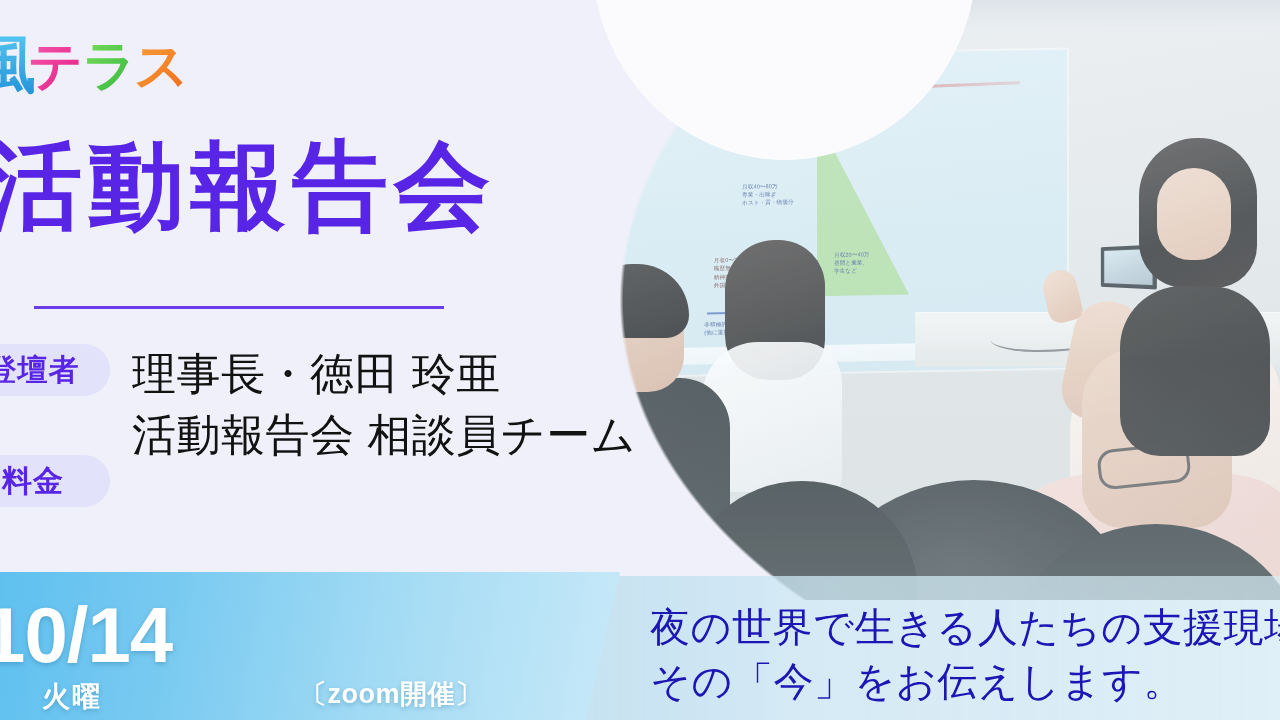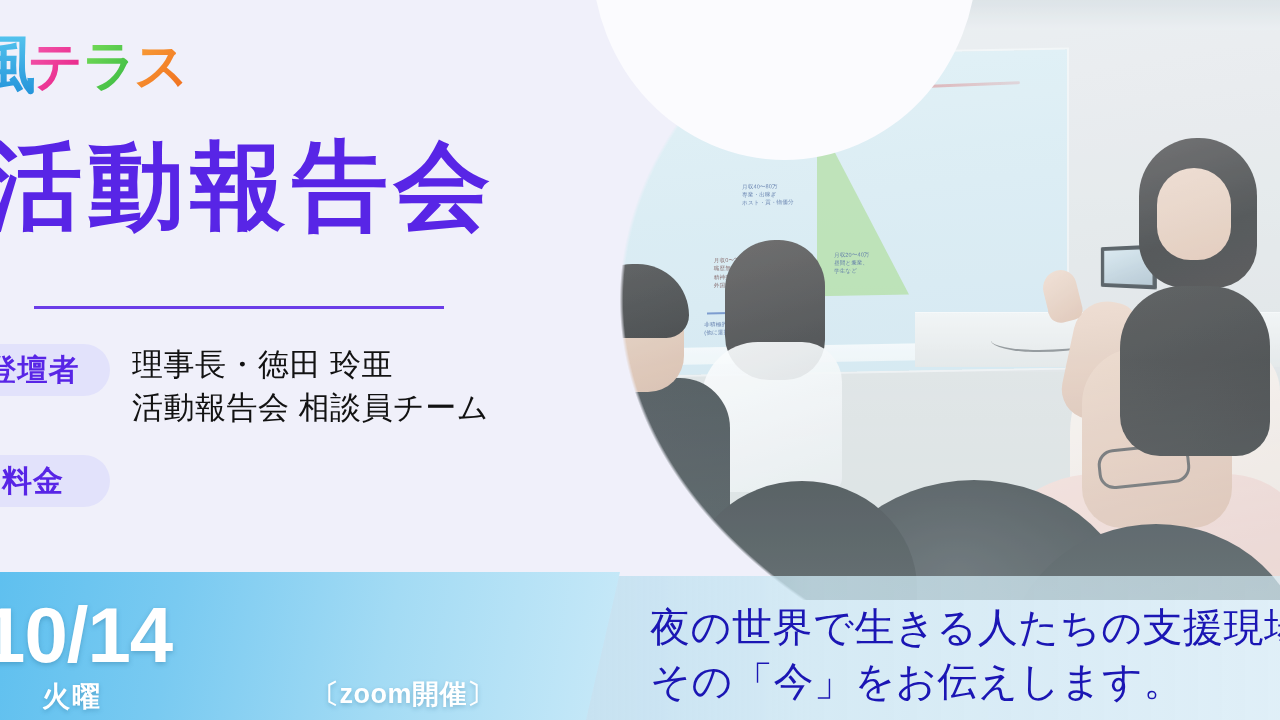--- a/index.html
+++ b/index.html
@@ -156,21 +156,21 @@
   .row-speaker{left:-44px;top:344px;}
   .row-fee{left:-44px;top:437px;}
   .pill{
     min-width:118px;height:52px;padding:0 18px;border-radius:26px;
     background:#e2e2fb;color:#5825e6;font-size:30px;font-weight:700;
     display:flex;align-items:center;justify-content:center;letter-spacing:1px;
     white-space:nowrap;flex:0 0 auto;
   }
   .row-fee .pill{margin-top:18px;}
   .row-text{margin-left:22px;color:#121212;white-space:nowrap;}
-  .t-big{font-size:31px;line-height:1.38;letter-spacing:.5px;}
+  .t-big{font-size:44px;line-height:1.38;letter-spacing:.5px;}
   .t-mid{font-size:27px;line-height:1.40;letter-spacing:0;}
 
   
   .band-left{
     position:absolute;left:0;top:572px;width:620px;height:148px;
     background:linear-gradient(100deg,#5fc0ef 0%,#79caf1 28%,#a3dbf4 62%,#c8e9f8 100%);
     clip-path:polygon(0 0,620px 0,586px 148px,0 148px);
   }
   .band-right{
     position:absolute;left:560px;top:576px;width:720px;height:144px;
@@ -187,21 +187,21 @@
     position:absolute;left:42px;top:678px;
     font-size:28px;font-weight:700;color:#fff;letter-spacing:2px;
     text-shadow:0 2px 4px rgba(40,110,150,.35);white-space:nowrap;
   }
   .time{
     position:absolute;left:208px;top:596px;
     font-size:78px;font-weight:700;color:#fff;letter-spacing:-2px;line-height:1;
     text-shadow:0 2px 5px rgba(40,110,150,.38);white-space:nowrap;
   }
   .time-sub{
-    position:absolute;left:312px;top:676px;
+    position:absolute;left:300px;top:676px;
     font-size:27px;font-weight:700;color:#fff;letter-spacing:.5px;
     text-shadow:0 2px 4px rgba(40,110,150,.35);white-space:nowrap;
   }
   .tagline{
     position:absolute;left:650px;top:600px;
     font-size:40px;color:#1b16b4;line-height:1.36;letter-spacing:.5px;white-space:nowrap;
   }
 </style>
 </head>
 <body>

